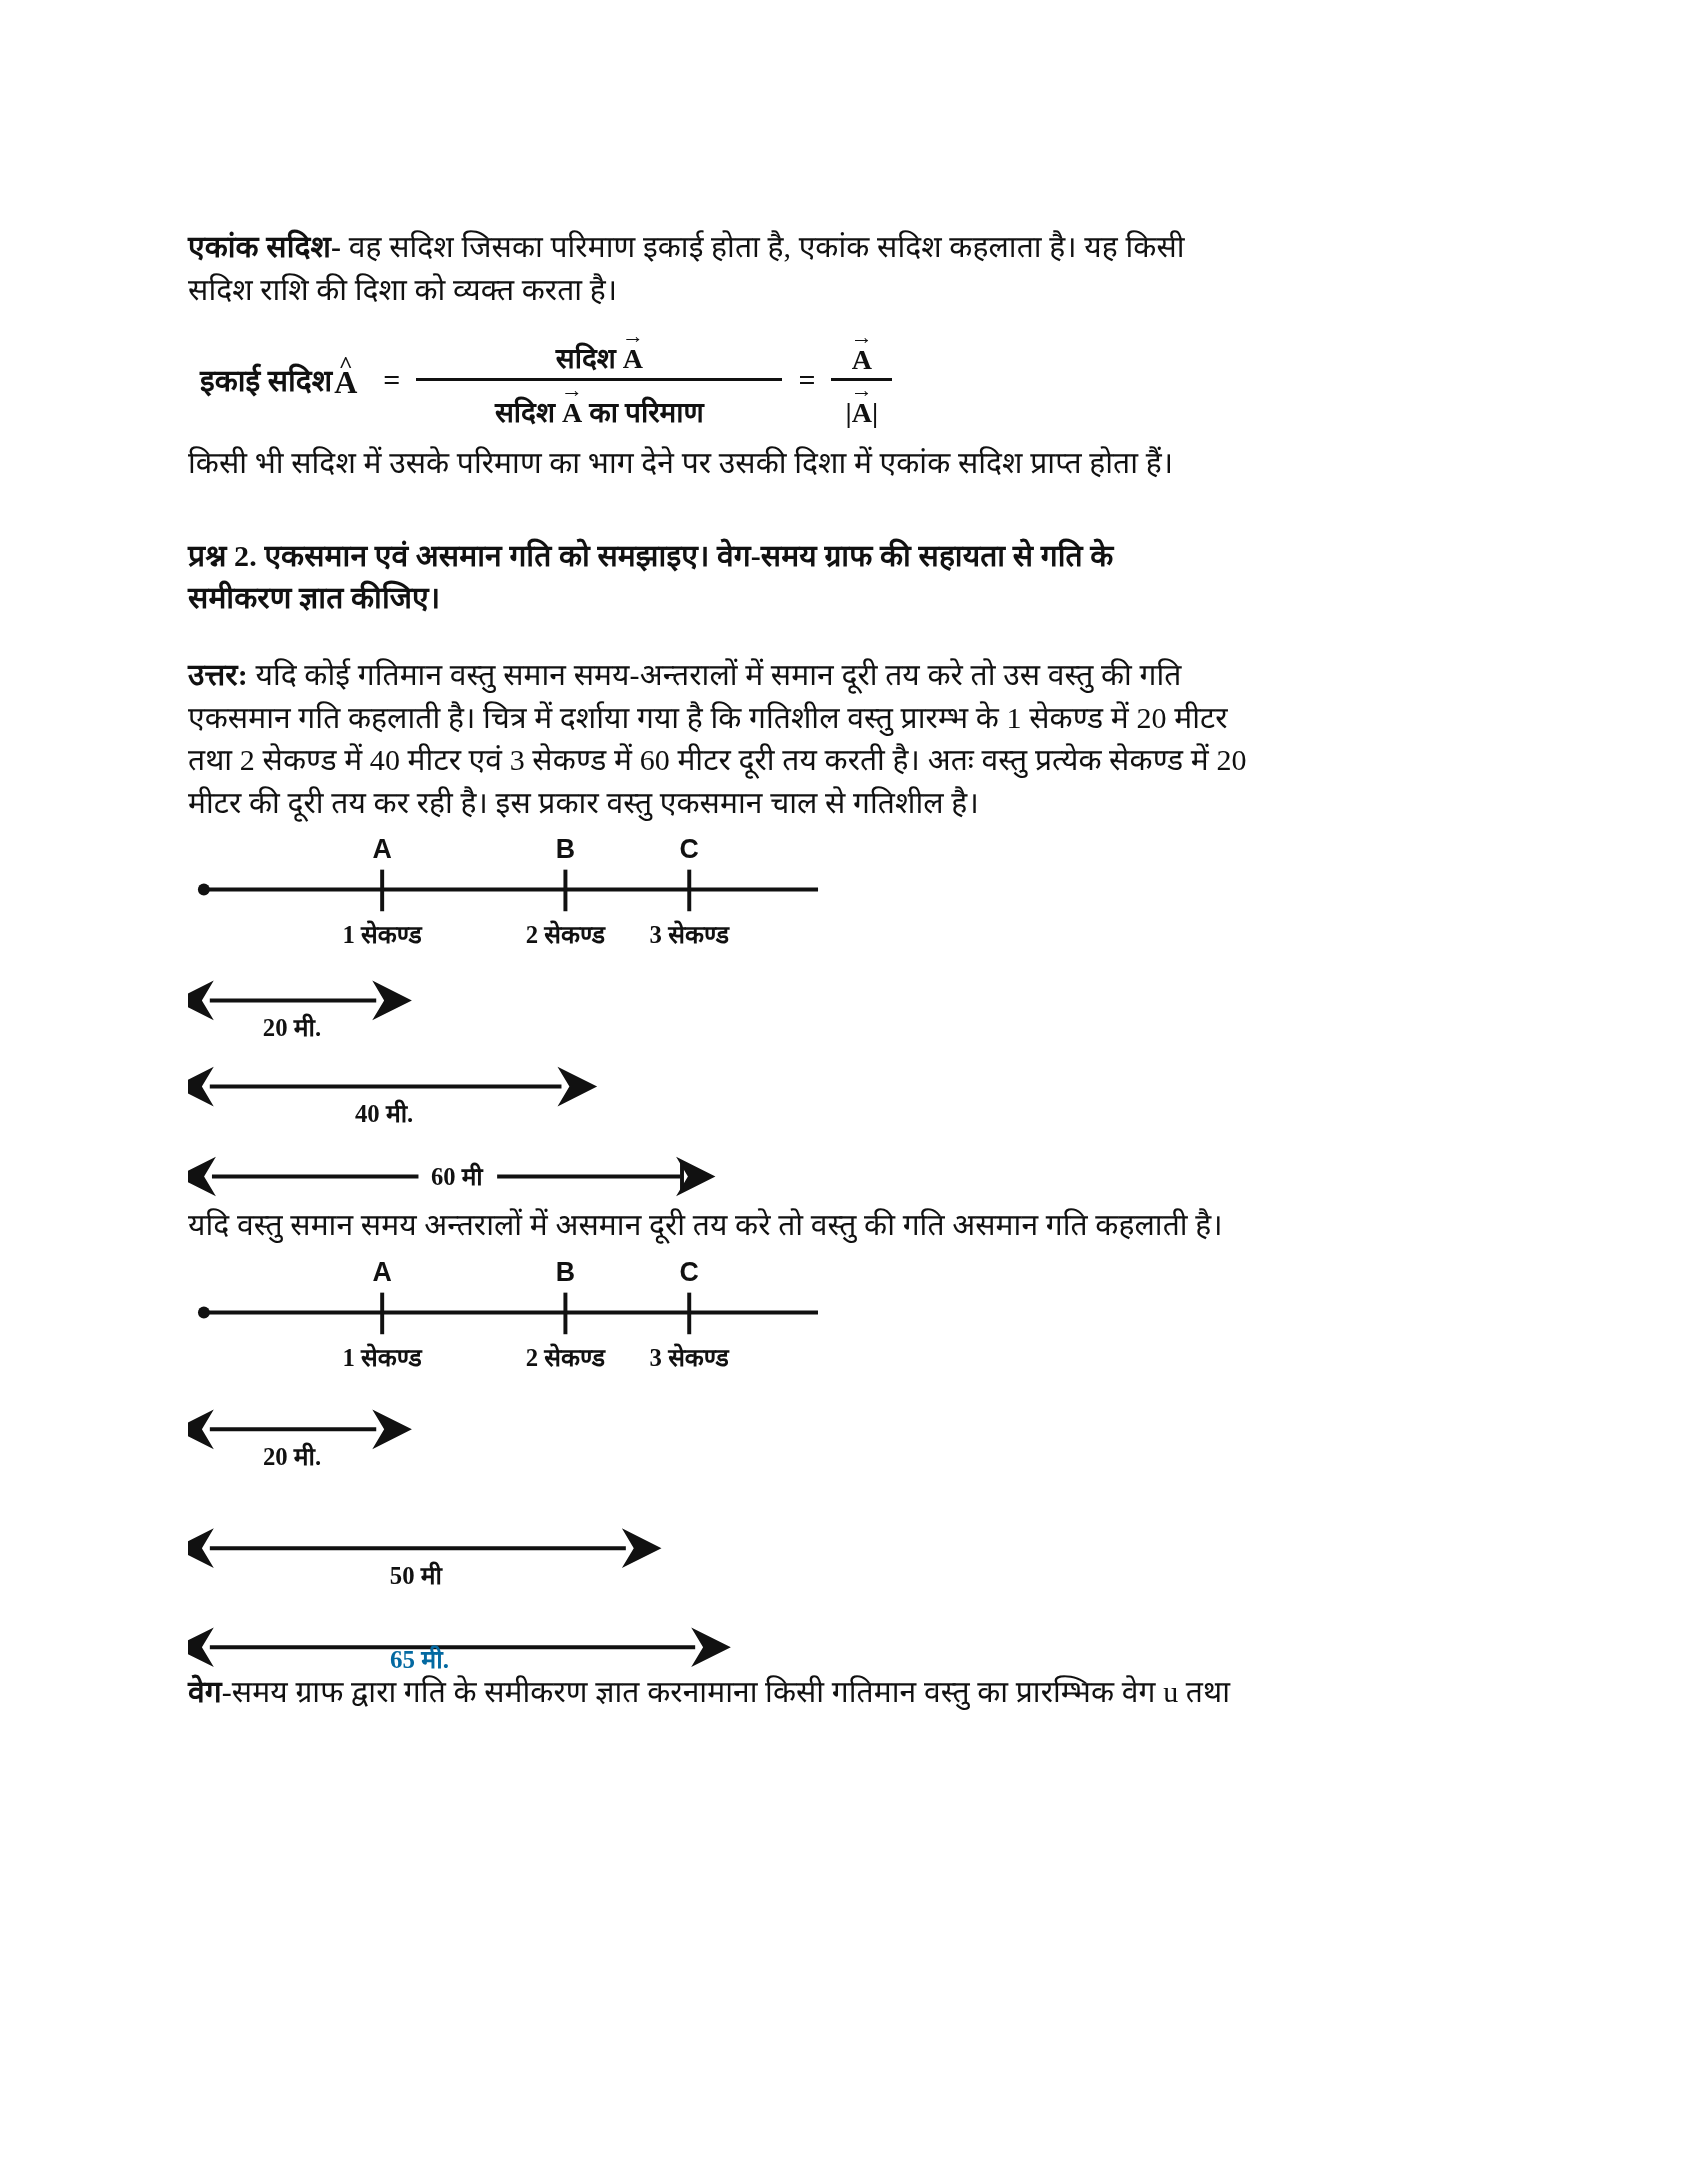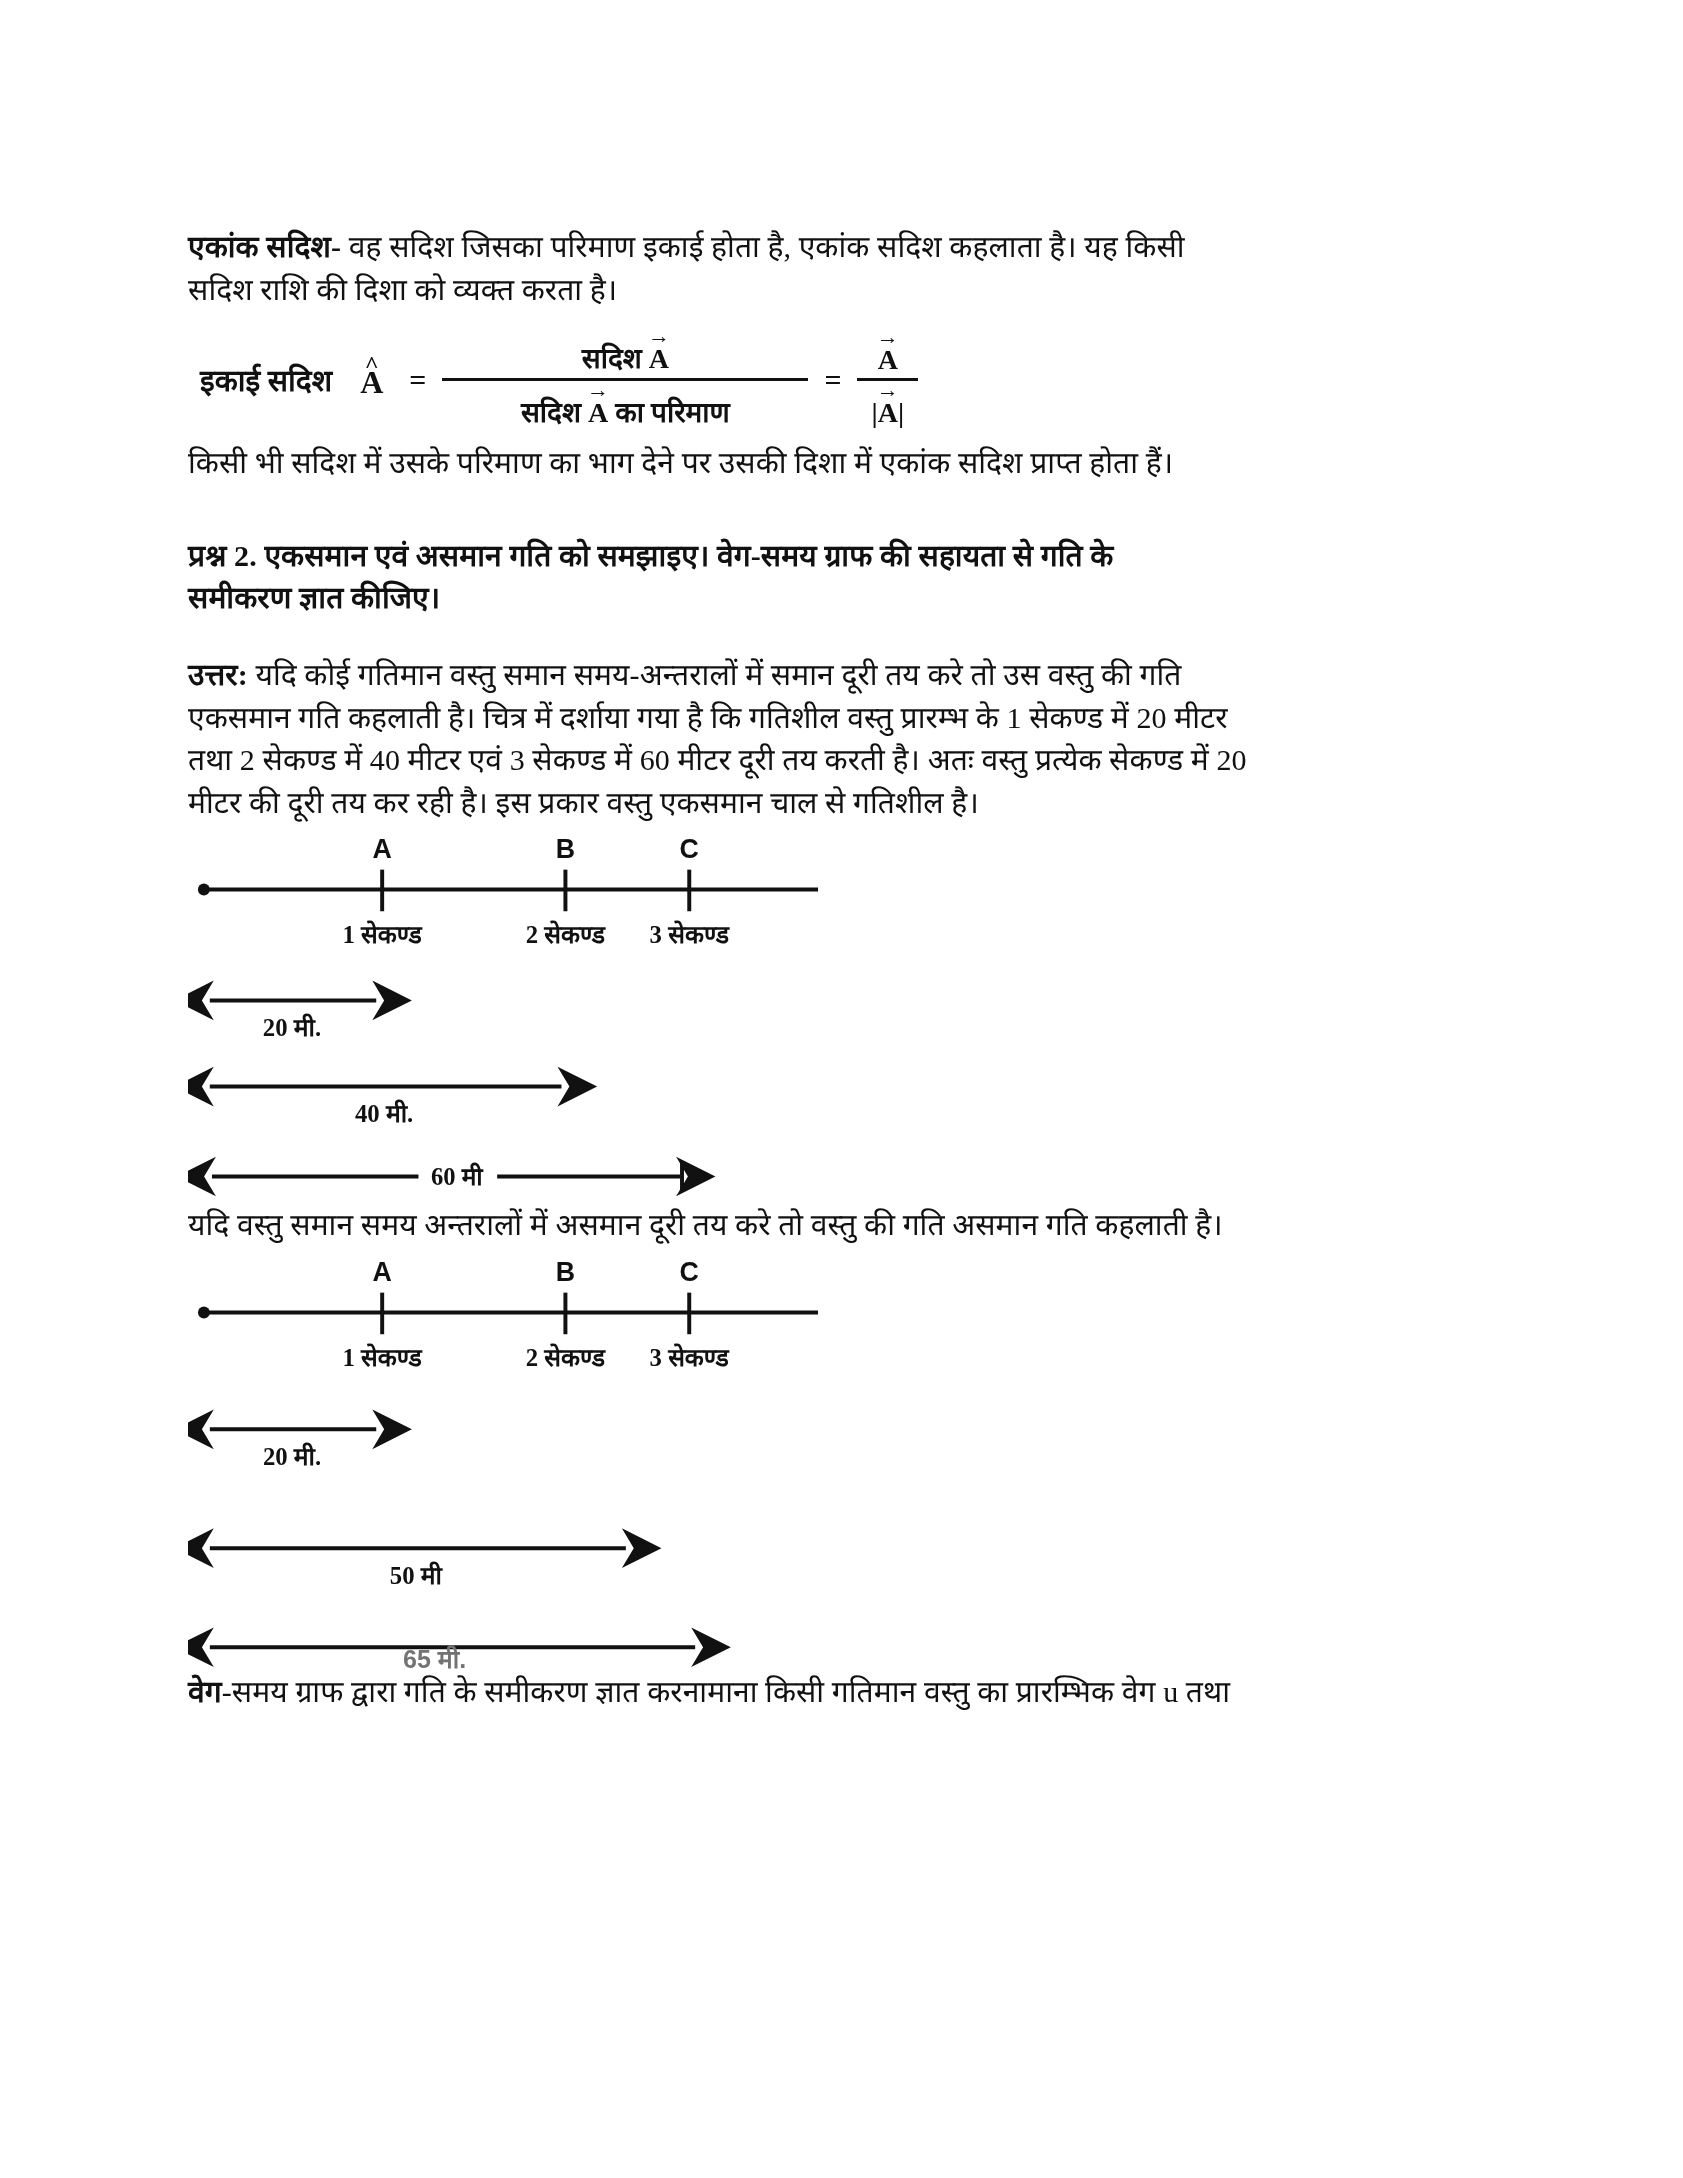--- a/index.html
+++ b/index.html
@@ -42,21 +42,21 @@
   
   .formula-row {
     display: flex;
     align-items: center;
     font-family: "Liberation Serif", "DejaVu Serif", serif;
     margin: 16px 0 10px 12px;
   }
   .formula-label {
     font-weight: bold;
     font-size: 30px;
-    margin-right: 28px;
+    margin-right: 2px;
     white-space: nowrap;
   }
   .hat-wrap {
     position: relative;
     display: inline-block;
     font-size: 32px;
     font-weight: bold;
     margin-right: 10px;
     padding-top: 6px;
   }
@@ -271,21 +271,21 @@
 
         <line x1="22" y1="176" x2="190" y2="176" stroke="#111" stroke-width="4" marker-start="url(#arrL3)" marker-end="url(#arrR3)"></line>
         <text class="dg-text-serif" x="105" y="212" font-size="25" text-anchor="middle">20 मी.</text>
 
         <line x1="22" y1="296" x2="442" y2="296" stroke="#111" stroke-width="4" marker-start="url(#arrL3)" marker-end="url(#arrR3)"></line>
         <text class="dg-text-serif" x="230" y="332" font-size="25" text-anchor="middle">50 मी</text>
 
         <line x1="22" y1="396" x2="512" y2="396" stroke="#111" stroke-width="4" marker-start="url(#arrL3)" marker-end="url(#arrR3)"></line>
       </svg>
       <div style="position:relative;height:0">
-        <span class="dg-text-serif" style="position:absolute;left:215px;top:-30px;font-size:25px;font-weight:bold;color:#737373;font-family:Liberation Sans, sans-serif;">65 मी.</span>
+        <span class="dg-text-serif" style="position:absolute;left:202px;top:-30px;font-size:25px;font-weight:bold;color:#0369a1;font-family:Liberation Serif, serif;">65 मी.</span>
       </div>
     </div>
 
     <p class="para" style=""><span class="bold">वेग</span><span>-समय ग्राफ द्वारा गति के समीकरण ज्ञात करनामाना किसी गतिमान वस्तु का प्रारम्भिक वेग u तथा</span></p>
 
   </div>
 </div>
 
 
 </body></html>

